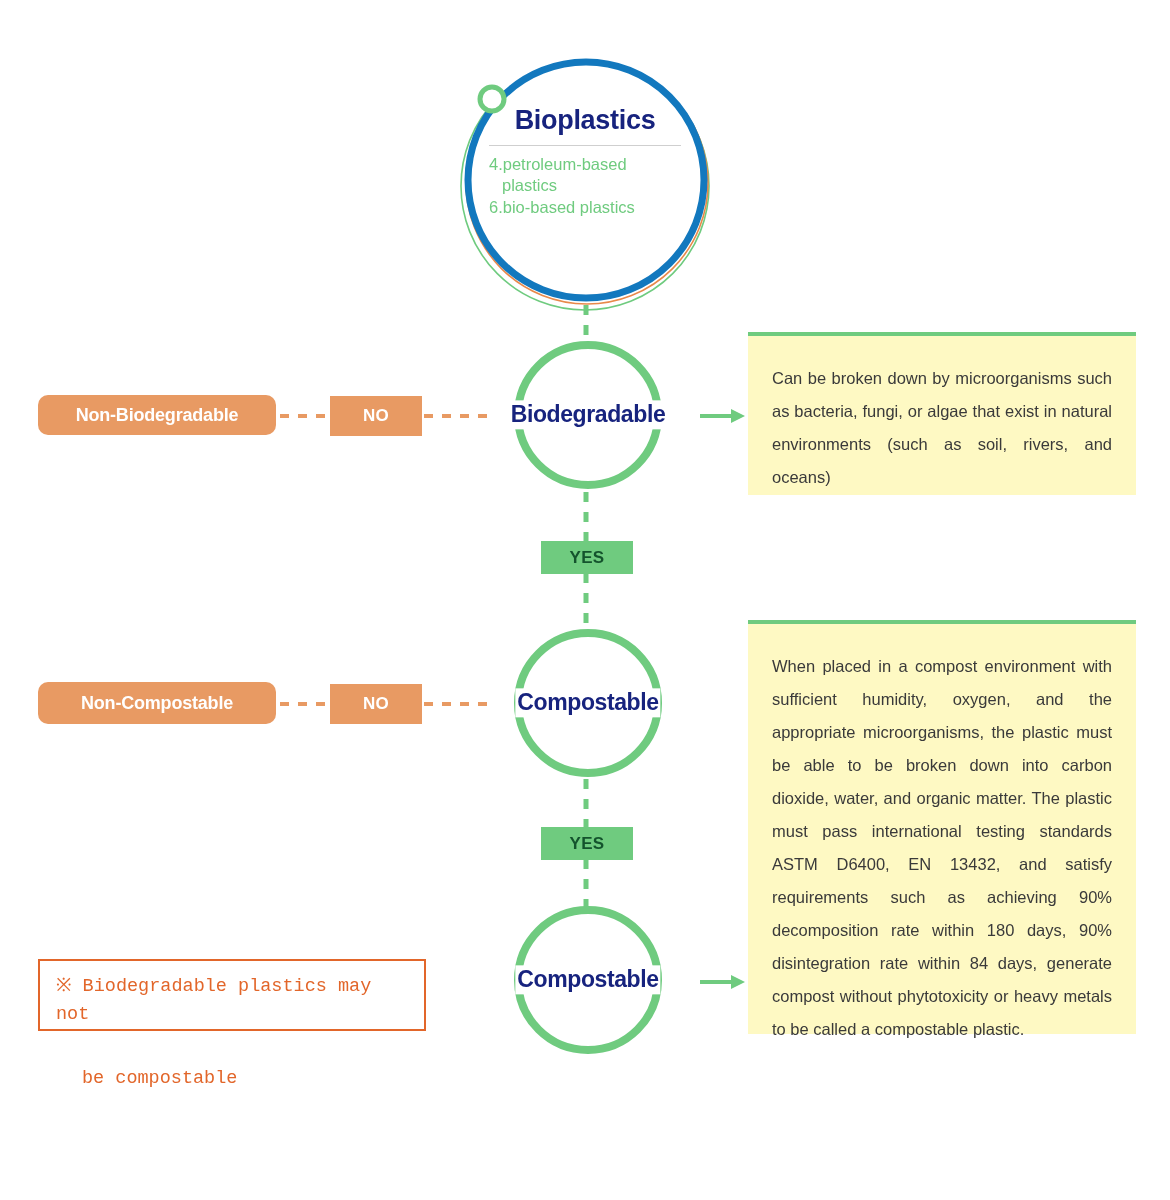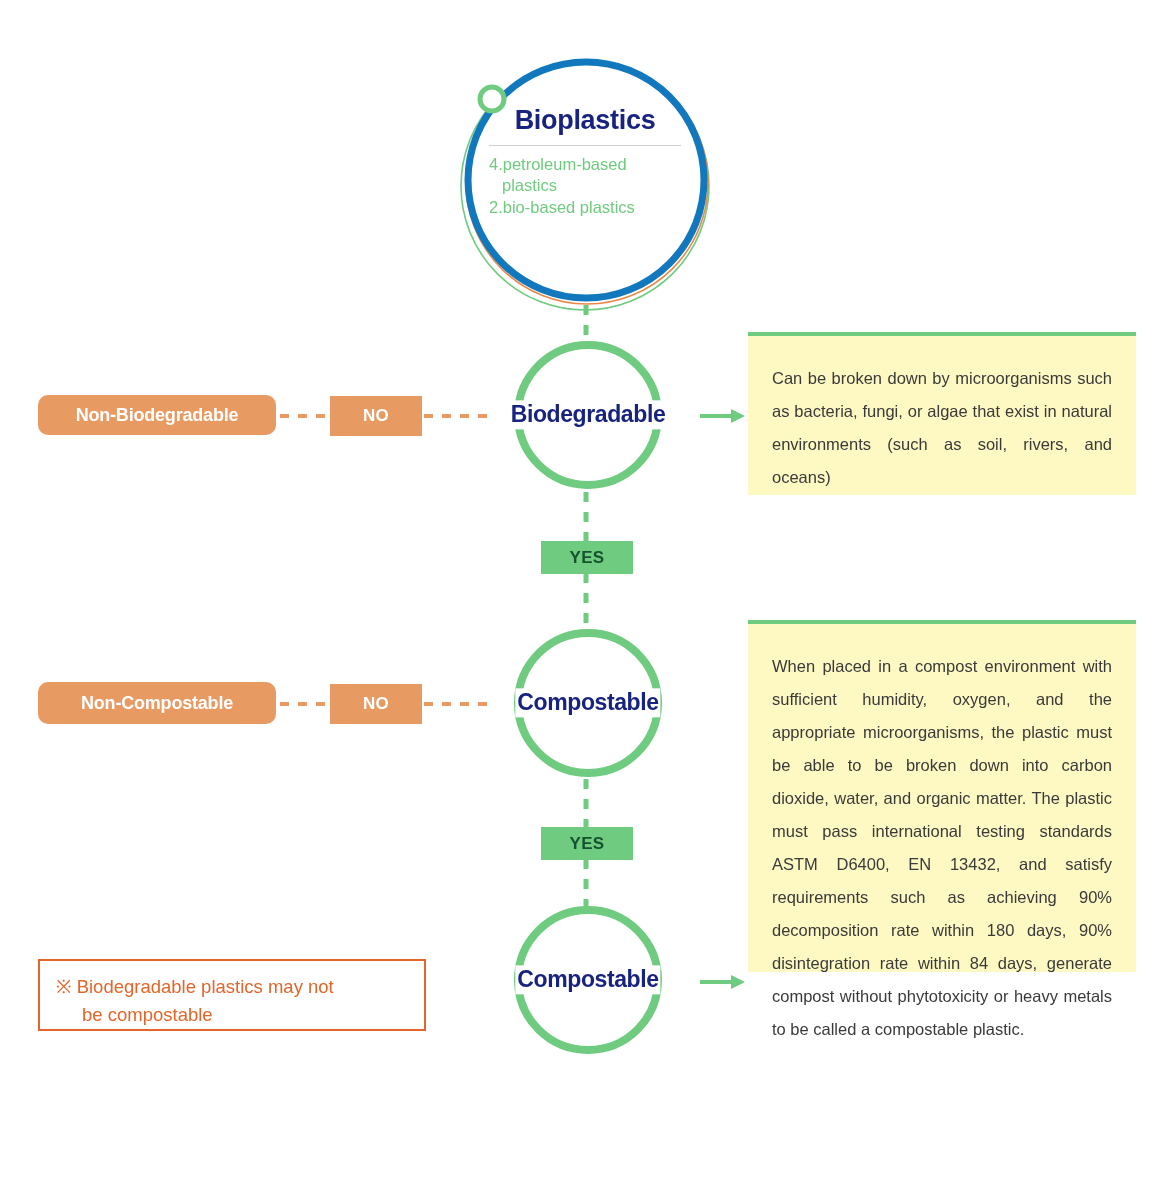--- a/index.html
+++ b/index.html
@@ -164,45 +164,46 @@
     font-size: 16.5px;
     line-height: 2.0;
     text-align: justify;
     text-justify: inter-word;
   }
   #panel-biodeg {
     left: 748px; top: 332px; width: 388px; height: 163px;
     padding: 26px 24px 20px 24px;
   }
   #panel-compost {
-    left: 748px; top: 620px; width: 388px; height: 352px;
+    left: 748px; top: 620px; width: 388px; height: 414px;
     padding: 26px 24px 4px 24px;
   }
 
   
   #note-box {
     position: absolute;
     left: 38px;
     top: 959px;
     width: 388px;
     height: 72px;
     border: 2px solid #e2662a;
     box-sizing: border-box;
     background: #ffffff;
     padding: 12px 14px 12px 16px;
+    font-family: Liberation Mono, monospace;
   }
   #note-box .note-text {
     color: #e2662a;
     font-size: 18.5px;
     line-height: 1.5;
   }
   #note-box .note-mark {
     color: #e2662a;
   }
-  #note-box .note-l2 { padding-left: 26px; }
+  #note-box .note-l2 { padding-left: 26px; margin-top: 36px; }
 </style>
 </head>
 <body>
 
 <div class="canvas">
 
   <svg class="lines" viewBox="0 0 1170 1200">
 
     <line x1="586" y1="305" x2="586" y2="343" stroke="#6fcb7f" stroke-width="5" stroke-dasharray="10 10"></line>
 
@@ -240,21 +241,21 @@
 
       <circle cx="39" cy="47" r="12" fill="#ffffff" stroke="#6fcb7f" stroke-width="5"></circle>
     </svg>
 
     <div class="bio-content">
       <div class="bio-title">Bioplastics</div>
       <div class="bio-rule"></div>
       <div class="bio-list">
         <div>4.petroleum-based</div>
         <div class="indent">plastics</div>
-        <div>2.bio-based plastics</div>
+        <div>6.bio-based plastics</div>
       </div>
     </div>
   </div>
 
   <div class="decision" id="dec-biodeg">
     <svg class="ring" viewBox="0 0 150 150">
       <circle cx="75" cy="75" r="70" fill="none" stroke="#6fcb7f" stroke-width="8"></circle>
     </svg>
     <div class="dlabel">Biodegradable</div>
   </div>

